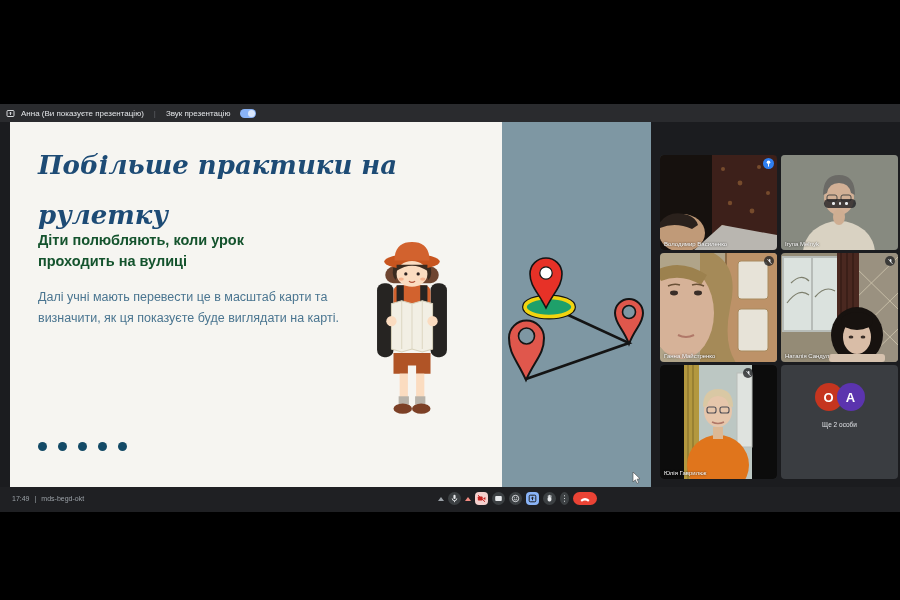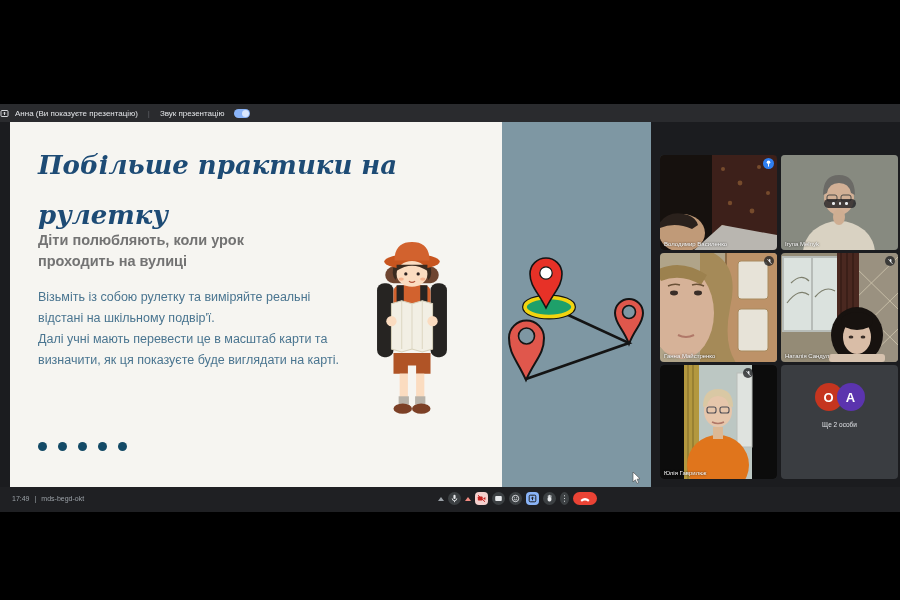--- a/index.html
+++ b/index.html
@@ -2,33 +2,33 @@
 <html><head>
 <meta charset="utf-8">
 <style>
   html,body{margin:0;padding:0;background:#000;width:900px;height:600px;overflow:hidden;
     font-family:"Liberation Sans",sans-serif;}
   .stage{position:absolute;left:0;top:0;width:900px;height:600px;background:#000;}
   .meet-window{position:absolute;left:0;top:104px;width:900px;height:408px;background:#1b1c1f;}
 
   
   .top-bar{position:absolute;left:0;top:104px;width:900px;height:18px;background:#2a2b2e;
-    display:flex;align-items:center;padding-left:0;box-sizing:border-box;gap:6px;}
+    display:flex;align-items:center;padding-left:6px;box-sizing:border-box;gap:6px;}
   .tb-text{font-size:8px;color:#e3e5e8;white-space:nowrap;}
   .tb-sep{font-size:8px;color:#5f6368;margin:0 4px;}
   .toggle{width:16px;height:9px;border-radius:5px;background:#8ab4f8;position:relative;margin-left:4px;}
   .toggle .knob{position:absolute;right:1px;top:1px;width:7px;height:7px;border-radius:50%;background:#d9e7fd;}
 
   
   .slide{position:absolute;left:10px;top:122px;width:641px;height:365px;background:#f6f5f1;overflow:hidden;}
   .slide-title{position:absolute;left:28px;top:18px;width:420px;
     font-family:"DejaVu Serif",serif;font-style:italic;font-weight:600;
     font-size:26px;line-height:50px;color:#1d4b75;}
   .slide-subtitle{position:absolute;left:28px;top:108px;width:255px;
-    font-size:14.5px;font-weight:bold;line-height:21px;color:#737373;}
+    font-size:14.5px;font-weight:bold;line-height:21px;color:#14532d;}
   .slide-body{position:absolute;left:28px;top:165px;width:302px;
     font-size:12.5px;line-height:21px;color:#4a7590;}
   .slide-body p{margin:0;}
   .dots{position:absolute;left:28px;top:320px;display:flex;gap:11px;}
   .dot{width:9px;height:9px;border-radius:50%;background:#134a66;display:inline-block;}
   .hiker{position:absolute;left:352px;top:118px;width:100px;height:182px;}
   .slide-panel{position:absolute;right:0;top:0;width:149px;height:365px;background:#7e97a3;}
   .panel-art{position:absolute;left:0;top:0;width:149px;height:365px;}
   .cursor{position:absolute;left:130px;top:350px;width:9px;height:12px;}
 
@@ -87,21 +87,20 @@
       </span>
   </div>
 
   <div class="slide">
     <div class="slide-title">
       <div>Побільше практики на</div>
       <div>рулетку</div>
     </div>
     <div class="slide-subtitle">Діти полюбляють, коли урок проходить на вулиці</div>
     <div class="slide-body">
-      <p>Візьміть із собою рулетку та виміряйте  реальні відстані на шкільному подвір'ї.</p>
       <p>Далі учні мають перевести це в масштаб карти та визначити, як ця показуєте буде виглядати на карті.</p>
     </div>
     <div class="dots">
         <span class="dot"></span>
         <span class="dot"></span>
         <span class="dot"></span>
         <span class="dot"></span>
         <span class="dot"></span>
       </div>
 

